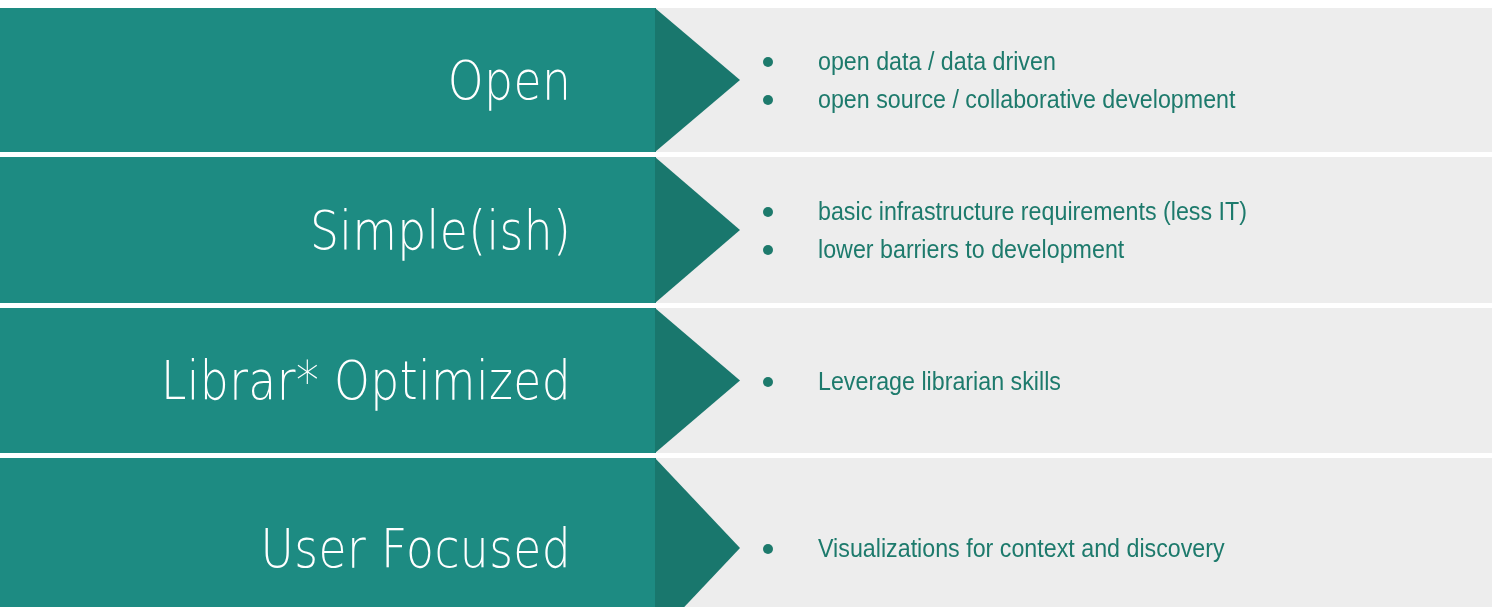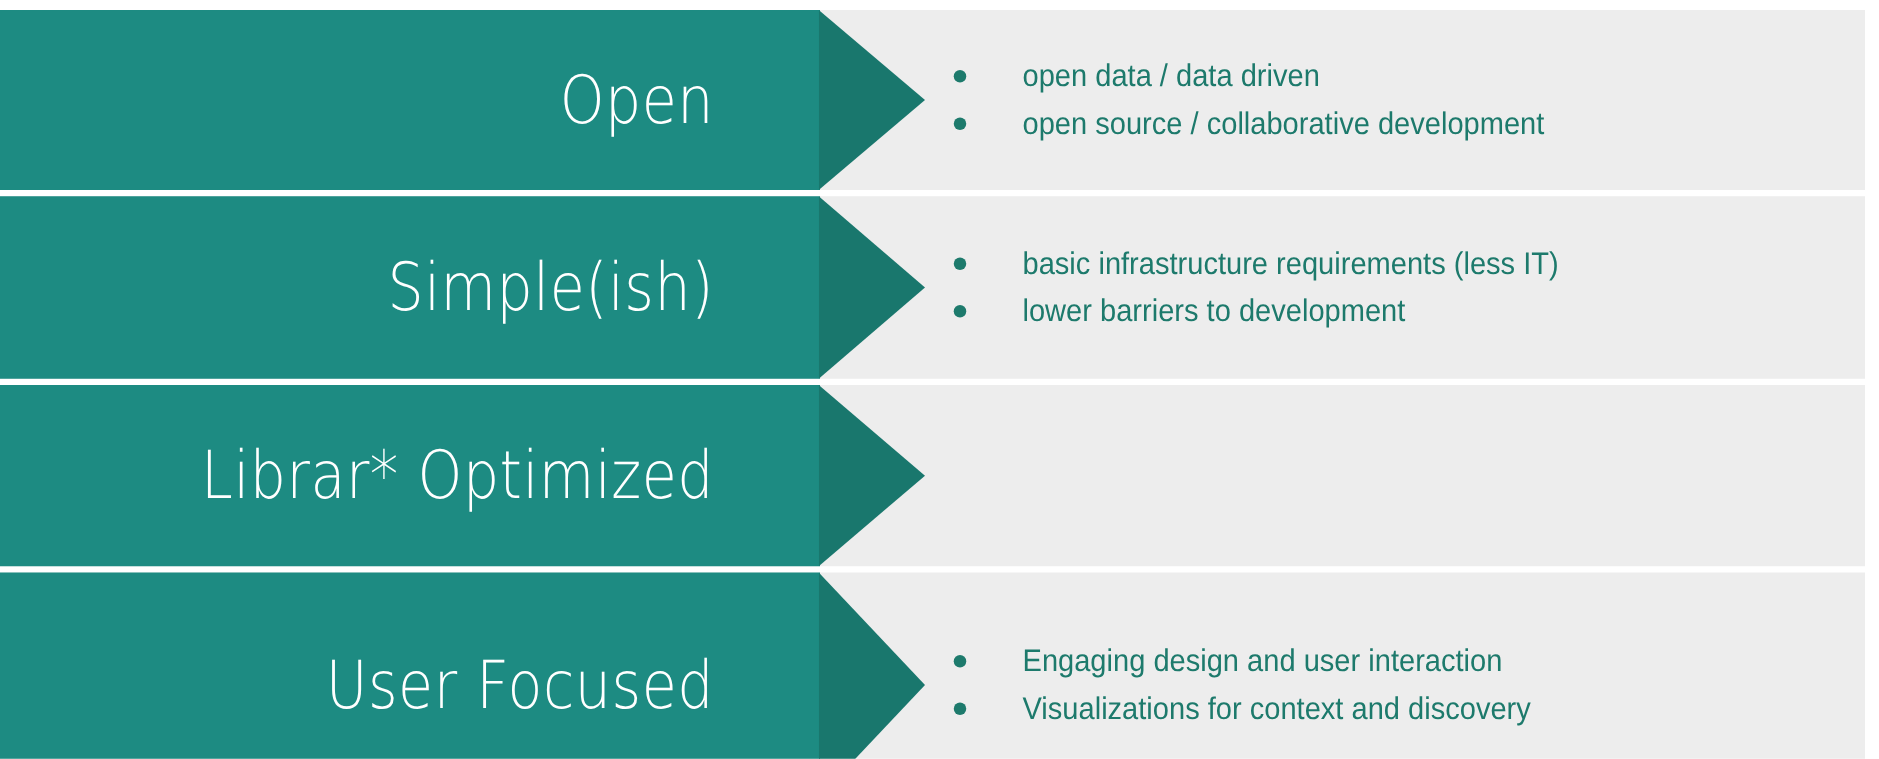--- a/index.html
+++ b/index.html
@@ -166,33 +166,33 @@
       </div>
     </div>
   </div>
 
   <div class="chevron-row" style="top:308px;height:145px;">
     <div class="row-panel"></div>
     <div class="chevron-body"></div>
     <div class="chevron-head"></div>
     <div class="chevron-label">Librar* Optimized</div>
     <div class="bullet-list">
+      <div class="bullet-item">
+        <span class="bullet-dot"></span>
+        <span class="bullet-text">Leverage librarian skills</span>
+      </div>
     </div>
   </div>
 
   <div class="chevron-row" style="top:458px;height:180px;">
     <div class="row-panel"></div>
     <div class="chevron-body"></div>
     <div class="chevron-head"></div>
     <div class="chevron-label">User Focused</div>
     <div class="bullet-list">
       <div class="bullet-item">
         <span class="bullet-dot"></span>
-        <span class="bullet-text">Engaging design and user interaction</span>
-      </div>
-      <div class="bullet-item">
-        <span class="bullet-dot"></span>
         <span class="bullet-text">Visualizations for context and discovery</span>
       </div>
     </div>
   </div>
 
 </div>
 
 </body></html>

